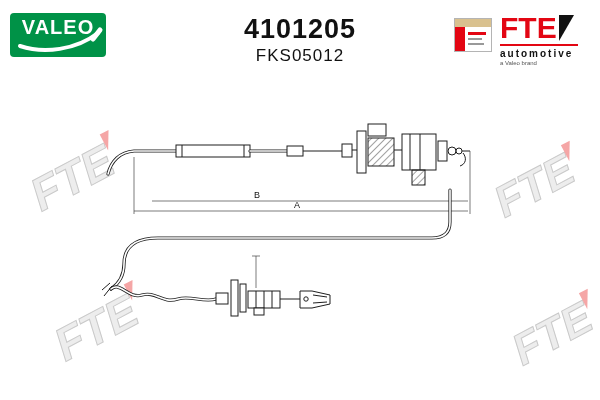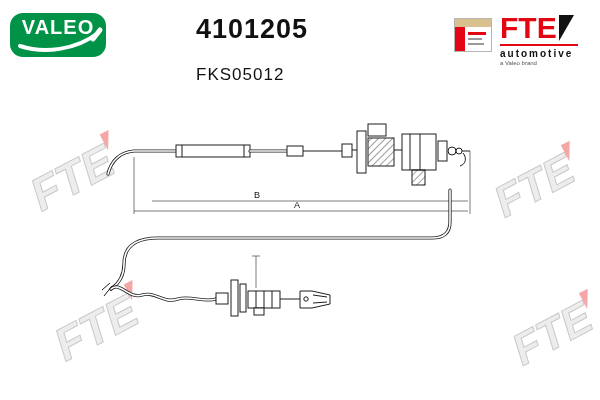--- a/index.html
+++ b/index.html
@@ -4,30 +4,30 @@
 <style>
   html,body{margin:0;padding:0;}
   body{
     width:600px;height:400px;overflow:hidden;background:#ffffff;
     font-family:"Liberation Sans", sans-serif;position:relative;
   }
   
   .header{position:absolute;left:0;top:0;width:600px;height:86px;background:#fff;}
   .valeo-logo{
     position:absolute;left:10px;top:13px;width:96px;height:44px;
-    background:#009247;border-radius:13px;
+    background:#009247;border-radius:4px;
   }
   .valeo-logo .valeo-text{
     position:absolute;left:0;top:3px;width:100%;text-align:center;
     color:#fff;font-weight:bold;font-size:20px;letter-spacing:1px;
   }
   .valeo-swoosh{position:absolute;left:0;top:0;}
-  .center-codes{position:absolute;left:196px;top:14px;width:190px;text-align:left;}
+  .center-codes{position:absolute;left:205px;top:14px;width:190px;text-align:center;}
   .part-number{font-size:27px;font-weight:bold;color:#111;letter-spacing:1px;}
-  .reference{font-size:17px;color:#111;margin-top:20px;letter-spacing:1px;}
+  .reference{font-size:17px;color:#111;margin-top:1px;letter-spacing:1px;}
   .fte-logo{position:absolute;right:22px;top:14px;display:flex;align-items:flex-start;}
   .fte-box{
     position:relative;width:36px;height:32px;margin-right:8px;margin-top:4px;
     border:1px solid #b4b4b4;background:#fff;
   }
   .fte-box .box-top{position:absolute;left:0;top:0;width:100%;height:8px;background:#d9c18f;}
   .fte-box .box-red{position:absolute;left:0;top:8px;width:10px;height:24px;background:#e30613;}
   .fte-box .box-line1{position:absolute;left:13px;top:13px;width:18px;height:3px;background:#e30613;}
   .fte-box .box-line2{position:absolute;left:13px;top:19px;width:14px;height:2px;background:#999;}
   .fte-box .box-line3{position:absolute;left:13px;top:24px;width:16px;height:2px;background:#999;}

